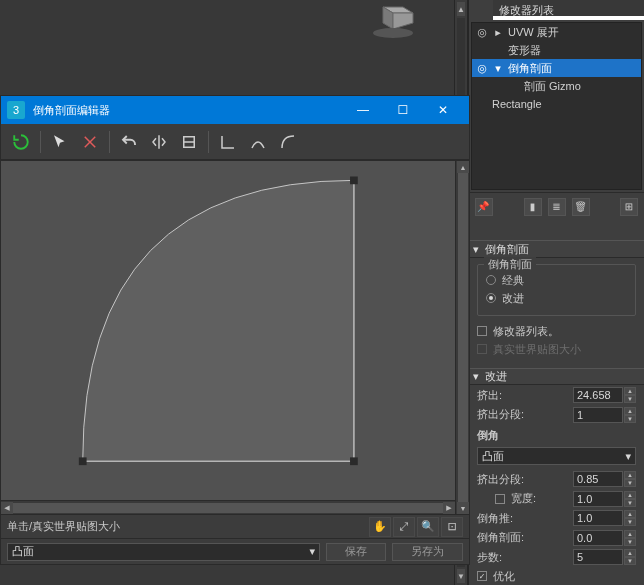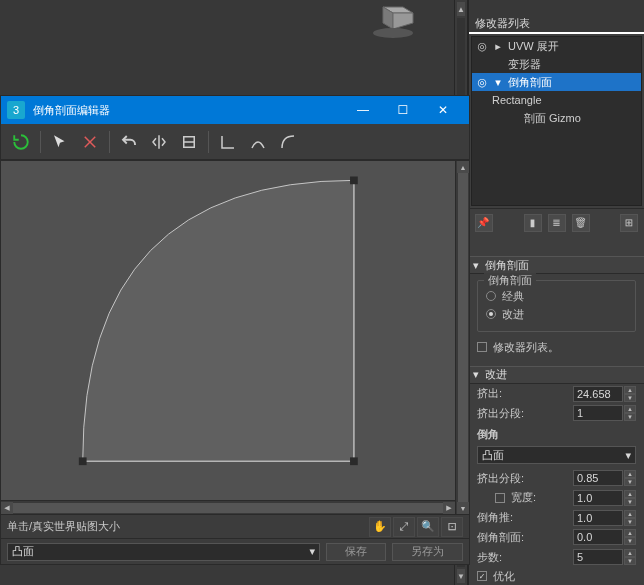--- a/index.html
+++ b/index.html
@@ -11,23 +11,24 @@
     overflow: hidden; position: relative;
   }
   
   .right-panel {
     position: absolute; right: 0; top: 0;
     width: 176px; height: 585px;
     background: #3e3e3e; border-left: 1px solid #262626;
     display: flex; flex-direction: column;
   }
   .sec-header {
-    height: 20px; padding: 16px 6px;
-    background: #383838; border-bottom: 2px solid #ffffff;
+    height: 20px; padding: 3px 6px;
+    background: #383838; border-bottom: 4px solid #ffffff;
     color: #d8d8d8;
+    margin-left: 24px;
   }
   .mod-list {
     background: #2d2d2d; border: 1px solid #222;
     margin: 2px; height: 172px;
     font-size: 11px; color: #d0d0d0;
     overflow: hidden;
   }
   .mod-row {
     display: flex; align-items: center; height: 18px;
     padding: 0 2px;
@@ -220,25 +221,25 @@
       <span class="label">UVW 展开</span>
     </div>
     <div class="mod-row indent2">
       <span class="label">变形器</span>
     </div>
     <div class="mod-row selected">
       <span class="eye">◎</span>
       <span class="arrow">▾</span>
       <span class="label">倒角剖面</span>
     </div>
+    <div class="mod-row indent3">
+      <span class="label">剖面 Gizmo</span>
+    </div>
     <div class="mod-row indent1">
       <span class="label">Rectangle</span>
-    </div>
-    <div class="mod-row indent3">
-      <span class="label">剖面 Gizmo</span>
     </div>
   </div>
 
   <div class="mod-btn-bar">
     <div class="ic">📌</div>
     <div class="spacer"></div>
     <div class="ic">▮</div>
     <div class="ic">≣</div>
     <div class="ic">🗑</div>
     <div class="spacer"></div>
@@ -259,20 +260,24 @@
       </div>
     <div class="radio on">
         <span class="dot"></span>
         <span>改进</span>
       </div>
   </div>
   <div style="padding:0 8px;">
     <div class="check">
         <span class="box"></span>
         <span>修改器列表。</span>
+      </div>
+    <div class="check disabled">
+        <span class="box"></span>
+        <span>真实世界贴图大小</span>
       </div>
   </div>
   <div style="height:10px;"></div>
 
   <div class="rollout-head">
     <span class="arr">▾</span>
     <span>改进</span>
   </div>
 
   <div class="param-row">

